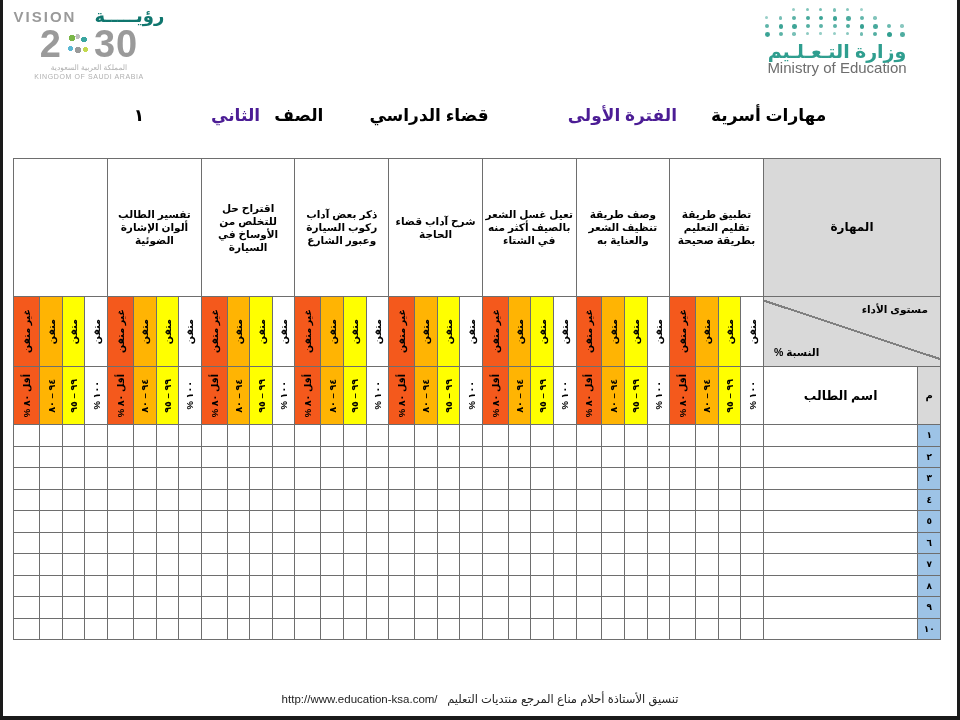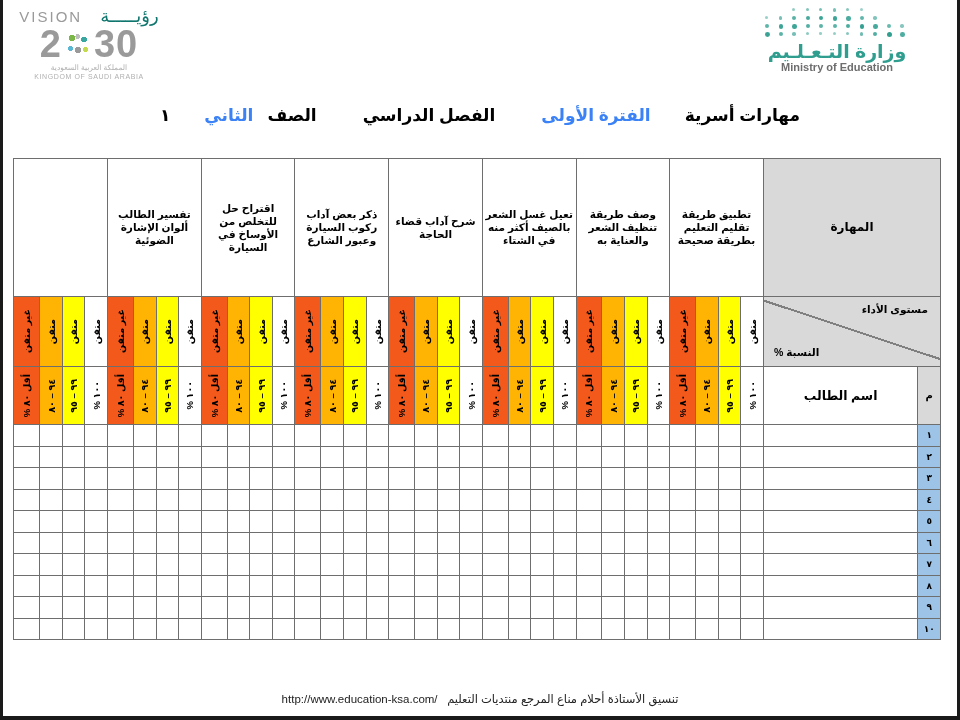--- a/index.html
+++ b/index.html
@@ -27,21 +27,21 @@
   }
   .vision-logo {
     position: absolute;
     left: 16px; top: 8px;
     width: 140px; height: 76px;
     direction: ltr;
     text-align: center;
   }
   .vl-row1 {
     font-size: 15px; letter-spacing: 2px; color: #9a9a9a;
-    font-weight: normal; line-height: 16px;
+    font-weight: bold; line-height: 16px;
     display: flex; justify-content: center; align-items: baseline; gap: 18px;
   }
   .vl-ar { font-size: 18px; color: #0f766e; }
   .vl-row2 {
     font-size: 38px; font-weight: bold; color: #9a9a9a;
     line-height: 38px; letter-spacing: 1px;
     display:flex; justify-content:center; align-items:center; gap:1px;
   }
   .vl-emblem {
     display:inline-block; width: 30px; height: 30px; border-radius: 50%;
@@ -66,38 +66,38 @@
   .moe-dots { height: 34px; position: relative; }
   .moe-dots span {
     position: absolute; border-radius: 50%;
     background: #2f9e8f;
   }
   .moe-ar {
     font-size: 19px; font-weight: bold; color: #2f9e8f;
     letter-spacing: -1px; line-height: 20px; margin-top: 2px;
   }
   .moe-en {
-    font-size: 11px; color: #6d6d6d; direction: ltr;
-    line-height: 11px; font-weight: bold;
+    font-size: 15px; color: #6d6d6d; direction: ltr;
+    line-height: 11px; font-weight: normal;
   }
 
   
   .title-row {
     position: absolute;
     top: 100px; right: 0; left: 0;
     height: 30px;
     display: flex; flex-direction: row;
     justify-content: center; align-items: center;
     gap: 0;
     direction: rtl;
     font-size: 17px; font-weight: bold;
   }
   .title-row > span { white-space: nowrap; }
   .t-black { color: #000; }
-  .t-red { color: #3b82f6; }
+  .t-red { color: #4c1d95; margin-left: 33px; }
   .sp-lg { display:inline-block; width: 46px; }
   .sp-md { display:inline-block; width: 34px; }
   .sp-sm { display:inline-block; width: 14px; }
 
   
   .tbl-wrap {
     position: absolute;
     top: 158px; right: 16px;
     width: 928px;
   }
@@ -276,21 +276,21 @@
       <div class="moe-ar">وزارة التـعـلـيم</div>
       <div class="moe-en">Ministry of Education</div>
     </div>
   </div>
 
   <div class="title-row">
     <span class="t-black">مهارات  أسرية</span>
     <span class="sp-md"></span>
     <span class="t-red">الفترة الأولى</span>
     <span class="sp-lg"></span>
-    <span class="t-black">الفصل الدراسي</span>
+    <span class="t-black">قضاء الدراسي</span>
     <span class="sp-lg"></span>
     <span class="t-black">الصف</span>
     <span class="sp-sm"></span>
     <span class="t-red">الثاني</span>
     <span class="sp-md"></span>
     <span class="t-black">١</span>
   </div>
 
   <div class="tbl-wrap">
     <table class="grid">

